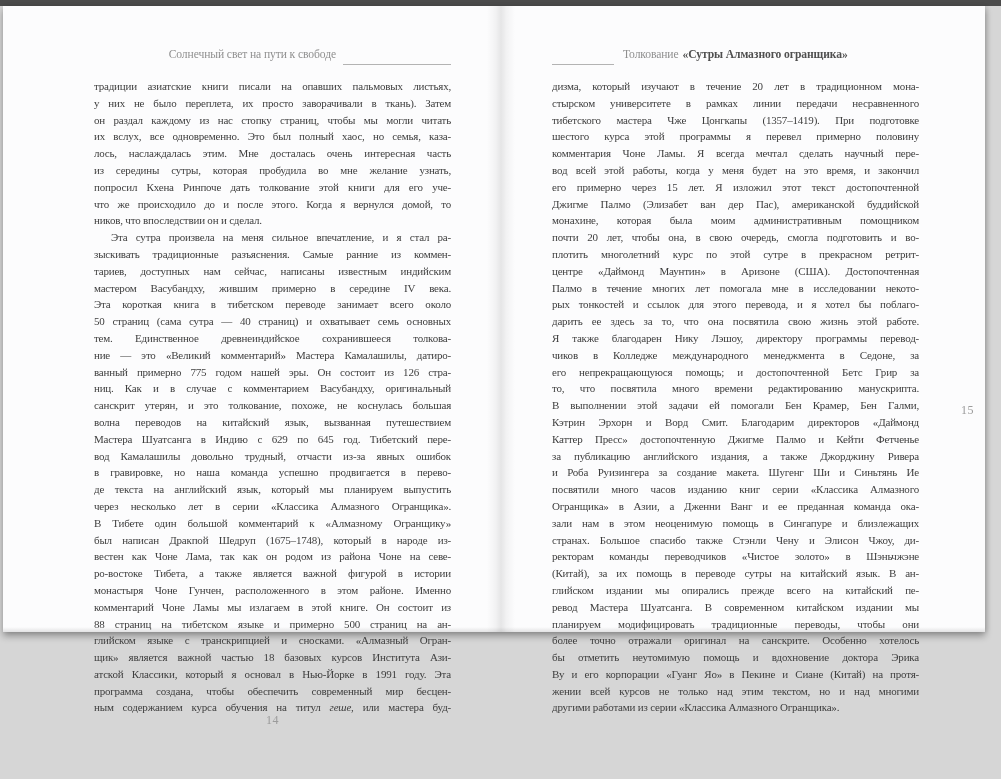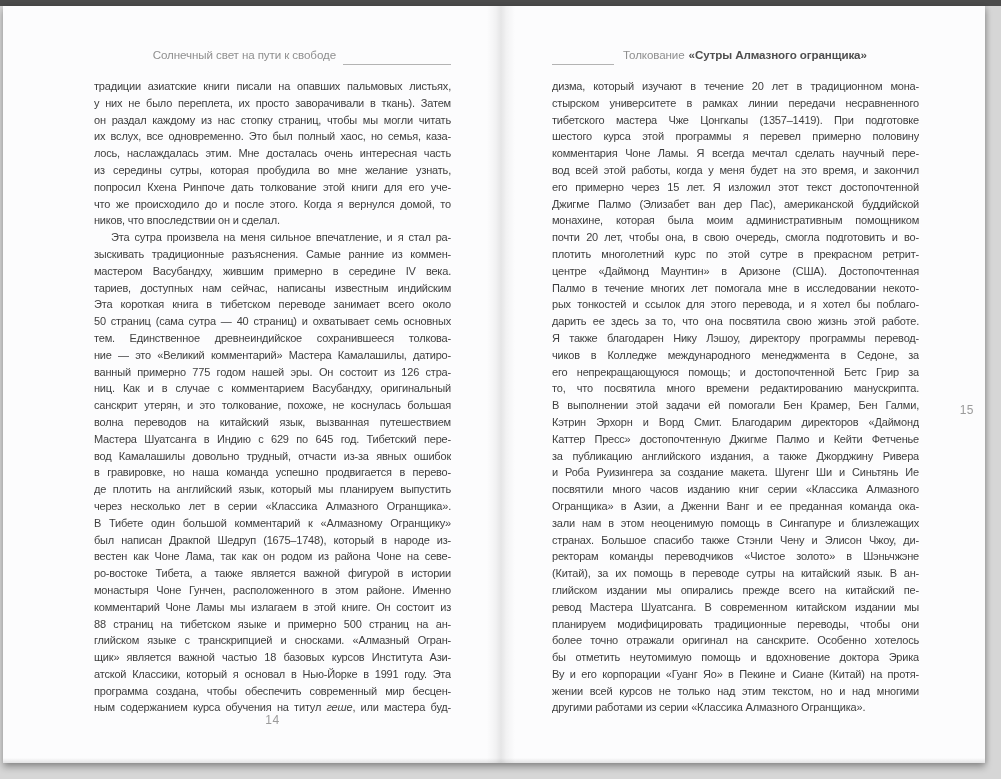--- a/index.html
+++ b/index.html
@@ -18,23 +18,24 @@
     position:relative;
     overflow:hidden;
     background:var(--background);
     font-family:"Liberation Sans","DejaVu Sans",sans-serif;
   }
   .top-bar{
     position:absolute;left:0;top:0;width:100%;height:6px;
     background:var(--top-bar);
   }
   .book{
-    position:absolute;left:3px;top:6px;width:982px;height:757px;
+    position:absolute;left:3px;top:6px;width:982px;height:626px;
     background:var(--page);
     box-shadow:0 4px 7px rgba(0,0,0,0.33), 2px 0 4px rgba(0,0,0,0.10);
+    font-family:Liberation Serif, serif;
   }
   .spine-shadow{
     position:absolute;left:484px;top:0;width:28px;height:100%;
     background:linear-gradient(to right,
       rgba(0,0,0,0) 0%, rgba(0,0,0,0.04) 30%,
       rgba(0,0,0,0.09) 50%, rgba(0,0,0,0.04) 70%, rgba(0,0,0,0) 100%);
     pointer-events:none;
   }
   .book-bottom-shade{
     position:absolute;left:0;bottom:0;width:100%;height:5px;
@@ -100,34 +101,34 @@
           <div class="line">их вслух, все одновременно. Это был полный хаос, но семья, каза-</div>
           <div class="line">лось, наслаждалась этим. Мне досталась очень интересная часть</div>
           <div class="line">из середины сутры, которая пробудила во мне желание узнать,</div>
           <div class="line">попросил Кхена Ринпоче дать толкование этой книги для его уче-</div>
           <div class="line">что же происходило до и после этого. Когда я вернулся домой, то</div>
           <div class="line">ников, что впоследствии он и сделал.</div>
         </div>
         <div class="paragraph indent continues">
           <div class="line">Эта сутра произвела на меня сильное впечатление, и я стал ра-</div>
           <div class="line">зыскивать традиционные разъяснения. Самые ранние из коммен-</div>
+          <div class="line">тариев, доступных нам сейчас, написаны известным индийским</div>
           <div class="line">мастером Васубандху, жившим примерно в середине IV века.</div>
-          <div class="line">тариев, доступных нам сейчас, написаны известным индийским</div>
           <div class="line">Эта короткая книга в тибетском переводе занимает всего около</div>
           <div class="line">50 страниц (сама сутра — 40 страниц) и охватывает семь основных</div>
           <div class="line">тем. Единственное древнеиндийское сохранившееся толкова-</div>
           <div class="line">ние — это «Великий комментарий» Мастера Камалашилы, датиро-</div>
           <div class="line">ванный примерно 775 годом нашей эры. Он состоит из 126 стра-</div>
           <div class="line">ниц. Как и в случае с комментарием Васубандху, оригинальный</div>
           <div class="line">санскрит утерян, и это толкование, похоже, не коснулась большая</div>
           <div class="line">волна переводов на китайский язык, вызванная путешествием</div>
           <div class="line">Мастера Шуатсанга в Индию с 629 по 645 год. Тибетский пере-</div>
           <div class="line">вод Камалашилы довольно трудный, отчасти из-за явных ошибок</div>
           <div class="line">в гравировке, но наша команда успешно продвигается в перево-</div>
-          <div class="line">де плотить на английский язык, который мы планируем выпустить</div>
+          <div class="line">де текста на английский язык, который мы планируем выпустить</div>
           <div class="line">через несколько лет в серии «Классика Алмазного Огранщика».</div>
           <div class="line">В Тибете один большой комментарий к «Алмазному Огранщику»</div>
           <div class="line">был написан Дракпой Шедруп (1675–1748), который в народе из-</div>
           <div class="line">вестен как Чоне Лама, так как он родом из района Чоне на севе-</div>
           <div class="line">ро-востоке Тибета, а также является важной фигурой в истории</div>
           <div class="line">монастыря Чоне Гунчен, расположенного в этом районе. Именно</div>
           <div class="line">комментарий Чоне Ламы мы излагаем в этой книге. Он состоит из</div>
           <div class="line">88 страниц на тибетском языке и примерно 500 страниц на ан-</div>
           <div class="line">глийском языке с транскрипцией и сносками. «Алмазный Огран-</div>
           <div class="line">щик» является важной частью 18 базовых курсов Института Ази-</div>

